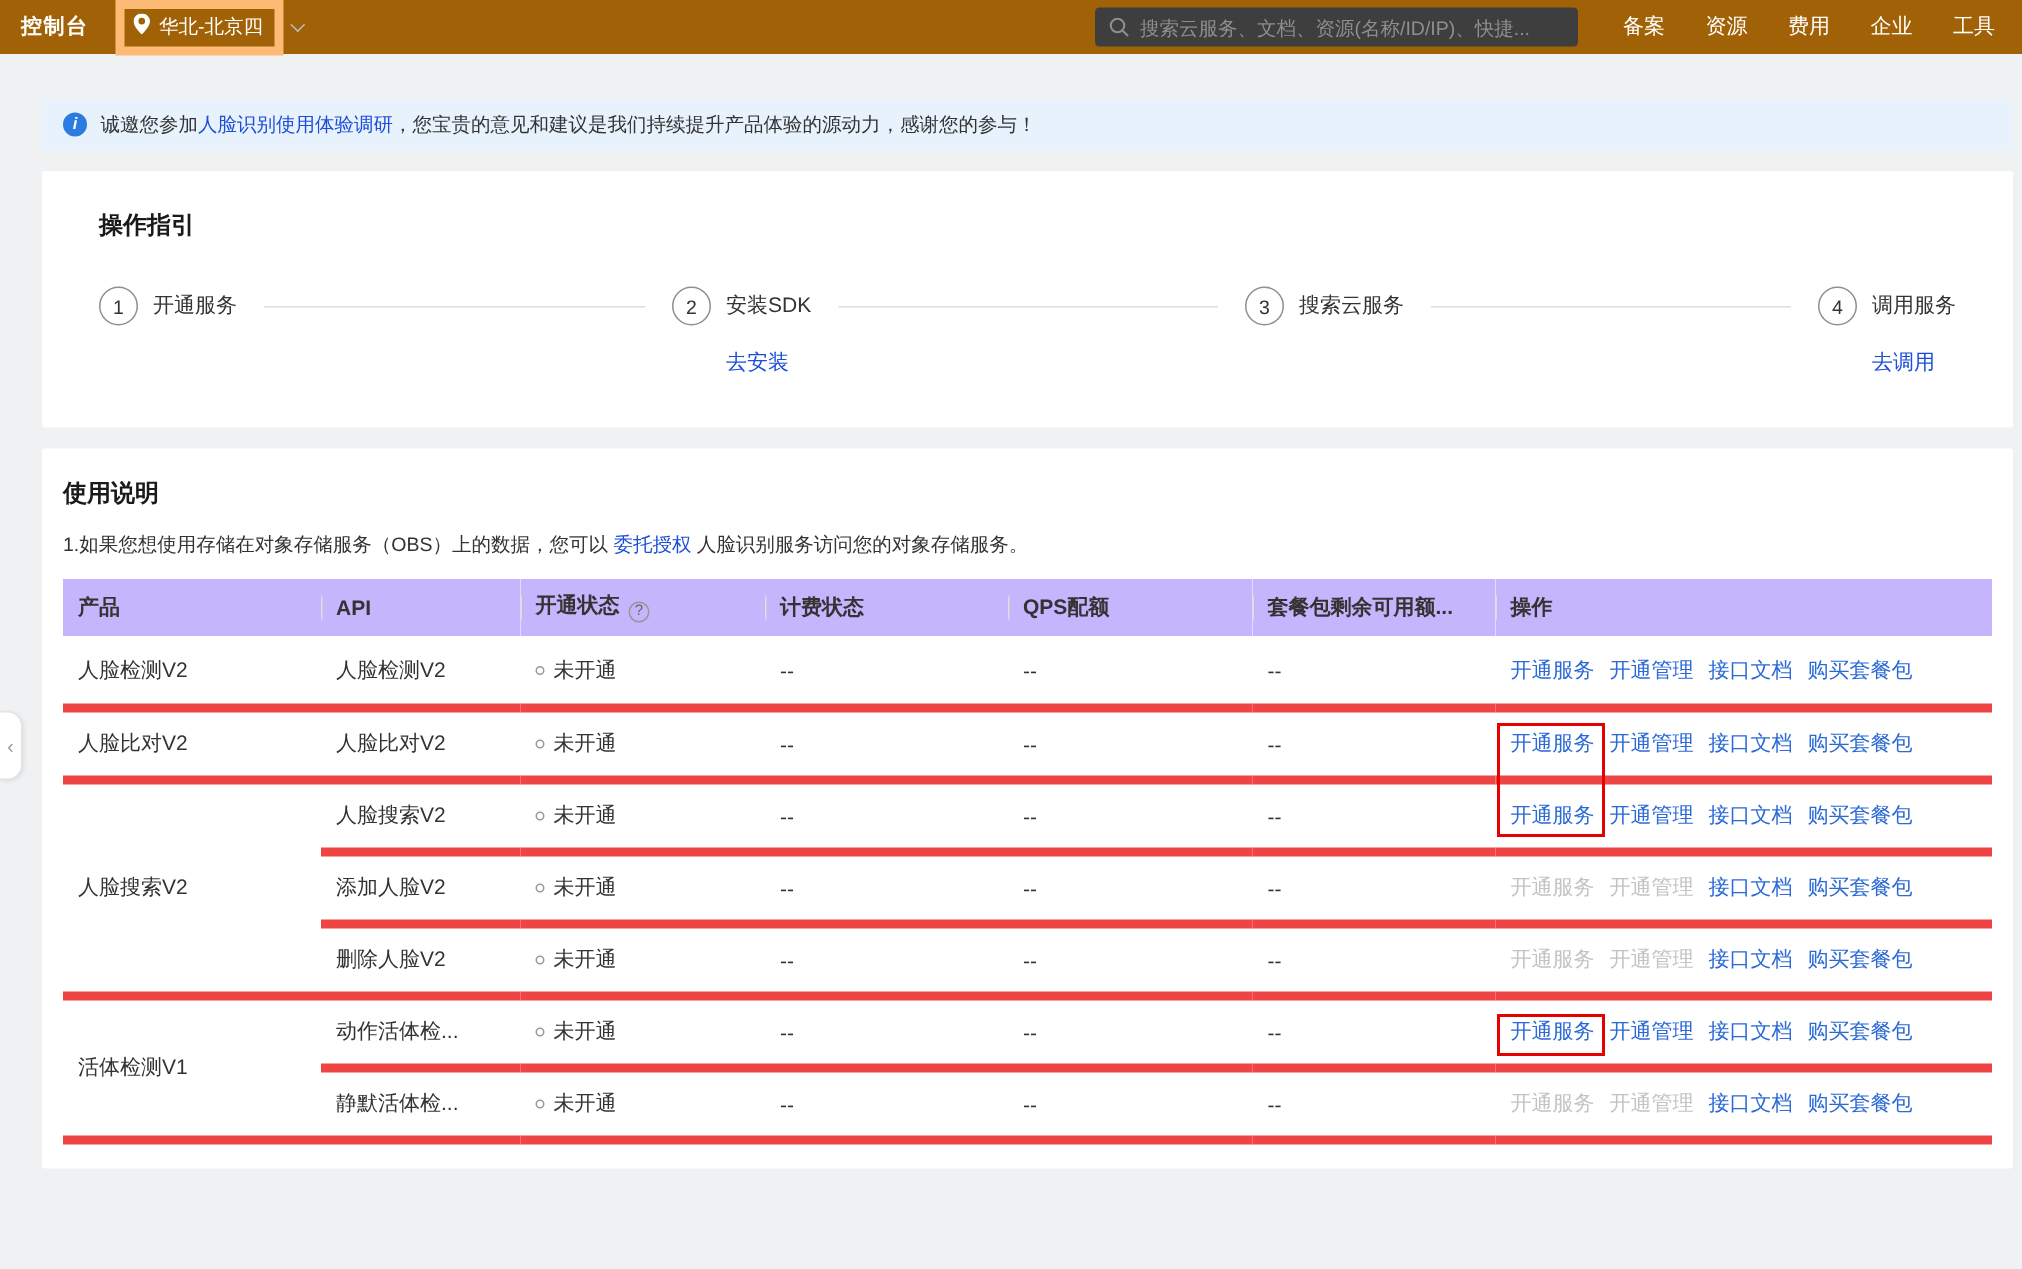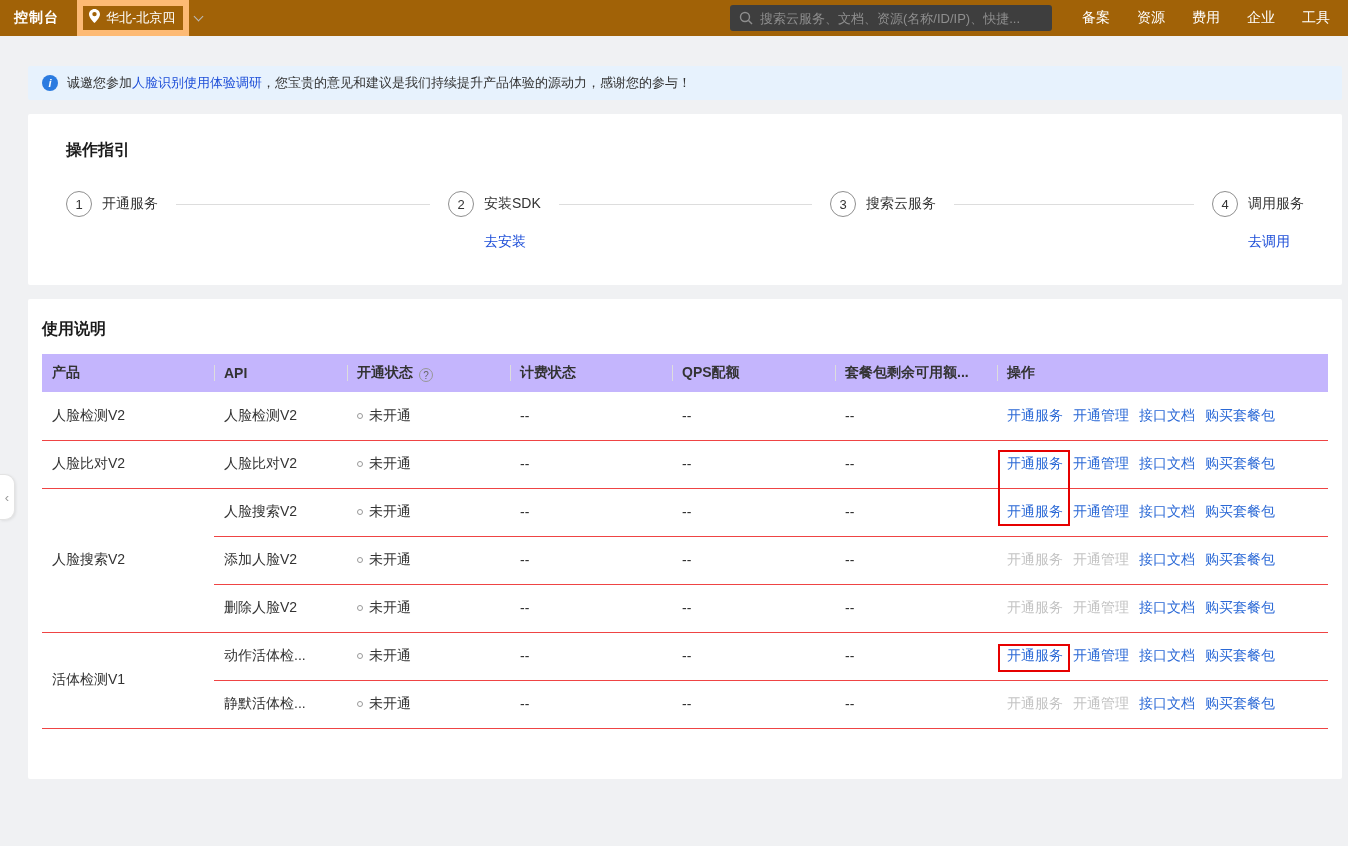--- a/index.html
+++ b/index.html
@@ -76,21 +76,21 @@
   thead th {
     background: #c4b5fd; height: 38px; text-align: left; padding: 0 10px;
     font-size: 14px; font-weight: bold; color: #333; position: relative; white-space: nowrap;
     overflow: hidden; text-overflow: ellipsis;
   }
   thead th:not(:first-child)::before {
     content: ''; position: absolute; left: 0; top: 11px; width: 1px; height: 16px; background: #ddd;
   }
   tbody td {
     height: 48px; padding: 0 10px; font-size: 14px; color: #333;
-    border-bottom: 1px solid #ef4444; white-space: nowrap;
+    border-bottom: 6px solid #ef4444; white-space: nowrap;
   }
   .status-dot {
     display: inline-block; width: 6px; height: 6px; border: 1px solid #999;
     border-radius: 50%; margin-right: 6px; vertical-align: 1px;
   }
   .help {
     display: inline-flex; width: 14px; height: 14px; border: 1px solid #979797; border-radius: 50%;
     font-size: 10px; color: #666; align-items: center; justify-content: center;
     margin-left: 6px; vertical-align: -2px; font-weight: normal; cursor: pointer;
   }
@@ -201,20 +201,25 @@
         <div class="step-action">
           <span class="link">去调用</span>
         </div>
       </div>
 
     </div>
   </div>
 
   <div class="card card-usage">
     <div class="card-title">使用说明</div>
+    <div class="usage-note">
+      <span>1.如果您想使用存储在对象存储服务（OBS）上的数据，您可以</span>
+      <span class="link">委托授权</span>
+      <span>人脸识别服务访问您的对象存储服务。</span>
+    </div>
 
     <div class="table-wrap">
       <table>
         <colgroup>
           <col style="width:172px">
             <col style="width:133px">
             <col style="width:163px">
           <col style="width:162px">
             <col style="width:163px">
             <col style="width:162px">

